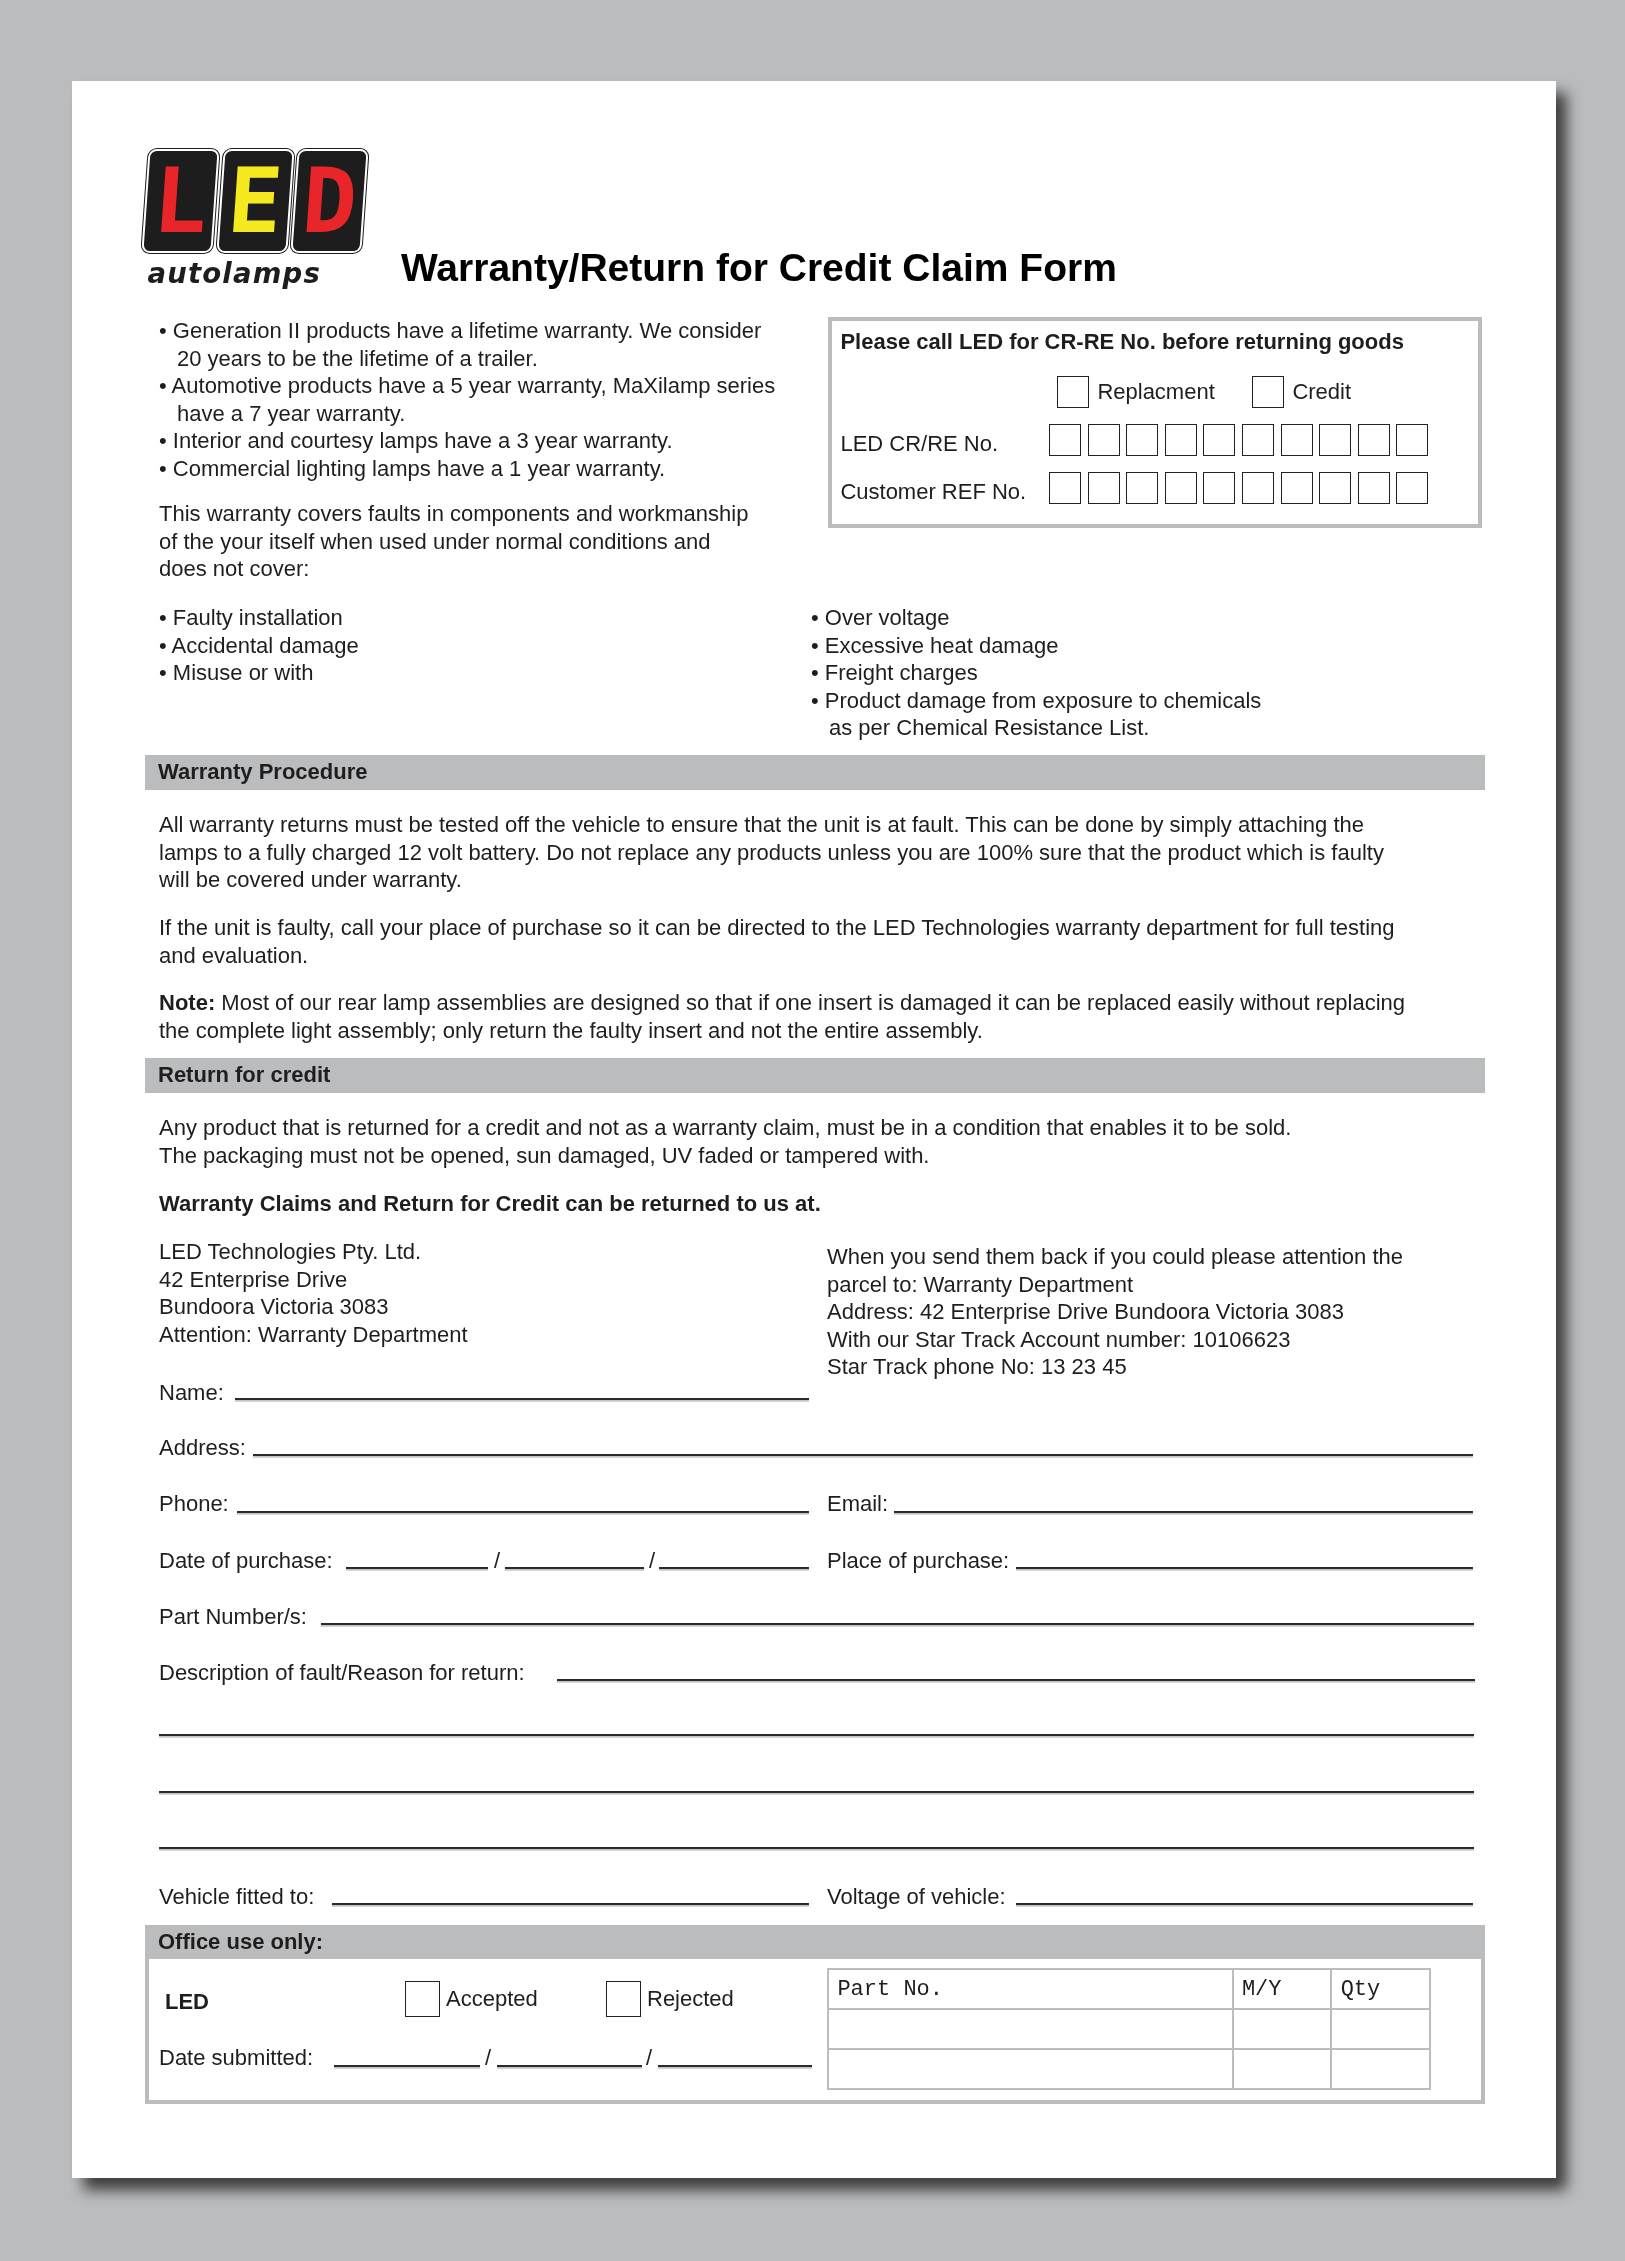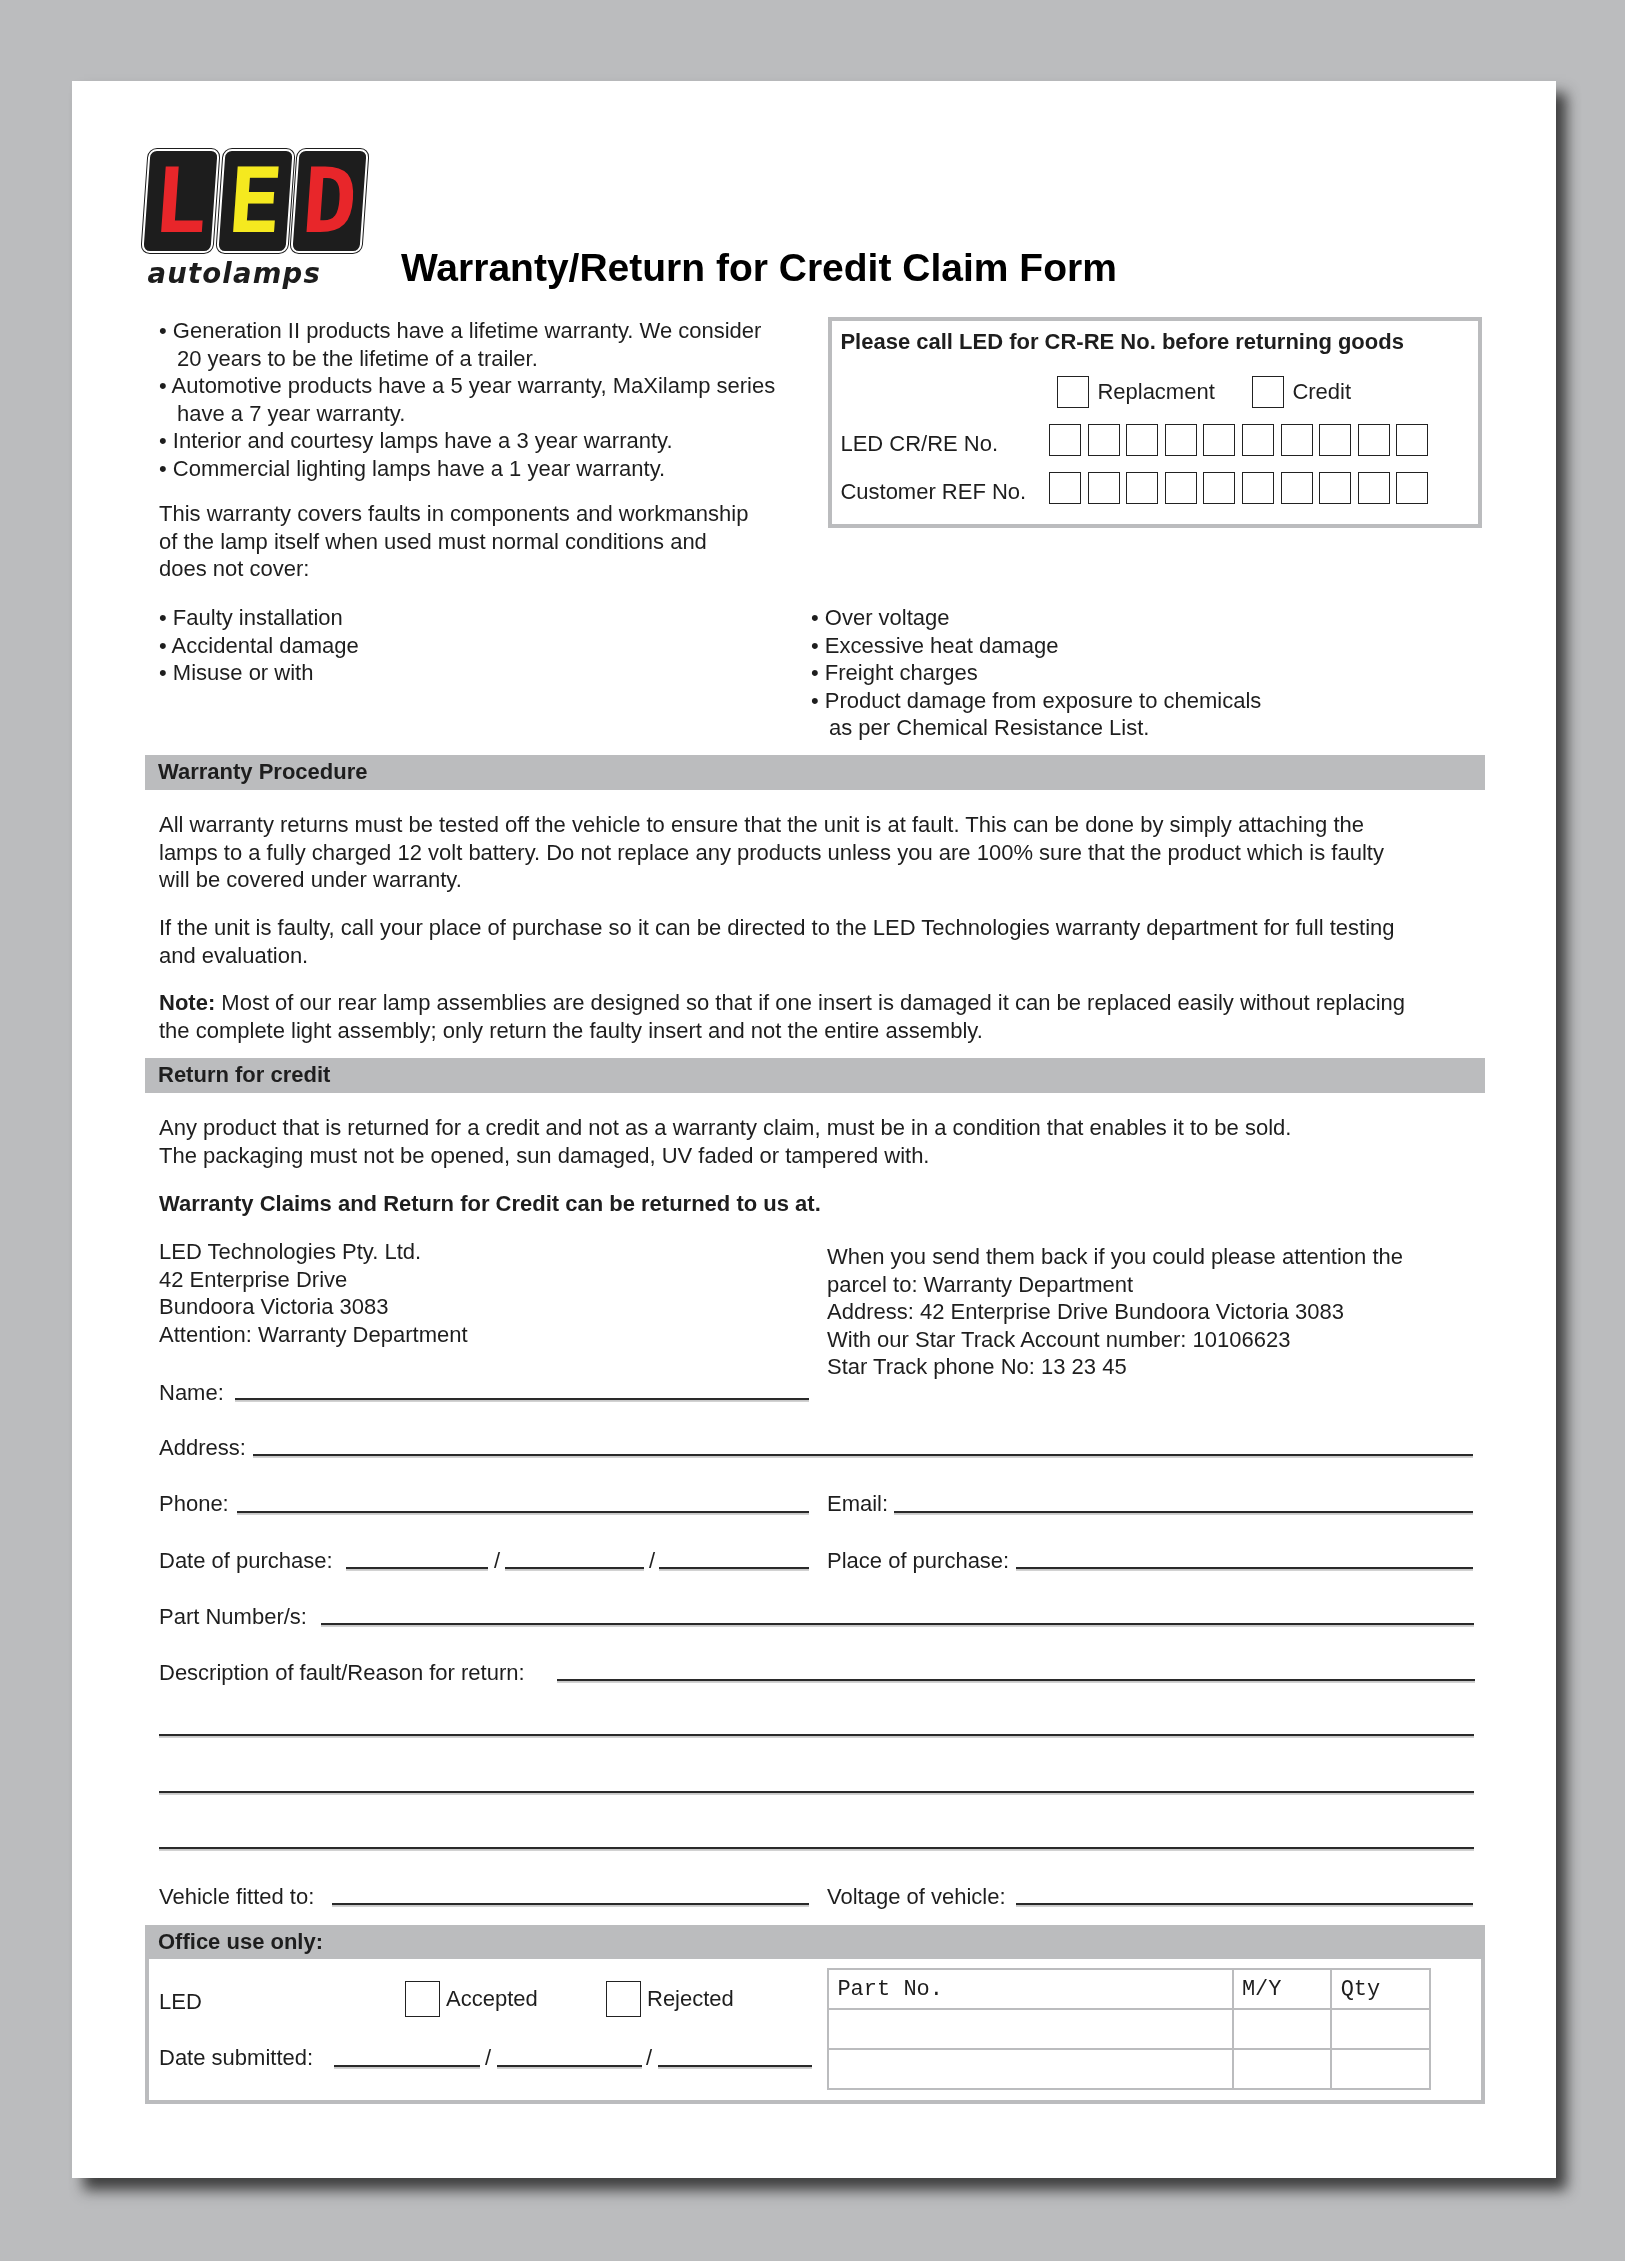--- a/index.html
+++ b/index.html
@@ -88,21 +88,21 @@
     <div>• <span>Generation II products have a lifetime warranty. We consider</span></div>
     <div style="padding-left:18px">20 years to be the lifetime of a trailer.</div>
     <div>• <span>Automotive products have a 5 year warranty, MaXilamp series</span></div>
     <div style="padding-left:18px">have a 7 year warranty.</div>
     <div>• <span>Interior and courtesy lamps have a 3 year warranty.</span></div>
     <div>• <span>Commercial lighting lamps have a 1 year warranty.</span></div>
   </div>
 
   <div class="abs txt" style="left:87px; top:419px;">
     <div>This warranty covers faults in components and workmanship</div>
-    <div>of the lamp itself when used must normal conditions and</div>
+    <div>of the your itself when used under normal conditions and</div>
     <div>does not cover:</div>
   </div>
 
   <div class="abs txt" style="left:87px; top:523px;">
     <div>• <span>Faulty installation</span></div>
     <div>• <span>Accidental damage</span></div>
     <div>• <span>Misuse or with</span></div>
   </div>
   <div class="abs txt" style="left:739px; top:523px;">
     <div>• <span>Over voltage</span></div>
@@ -222,21 +222,21 @@
   <div class="abs txt" style="left:87px; top:1802px;">Vehicle fitted to:</div>
   <div class="line" style="left:260px; top:1822px; width:477px;"></div>
   <div class="abs txt" style="left:755px; top:1802px;">Voltage of vehicle:</div>
   <div class="line" style="left:944px; top:1822px; width:457px;"></div>
 
   <div class="bar" style="top:1844px; height:35px;">
     <span>Office use only:</span>
   </div>
   <div class="office" style="top:1878px; height:145px;"></div>
 
-  <div class="abs txt" style="left:87px; top:1907px;">LED</div>
+  <div class="abs txt" style="left:93px; top:1907px;font-weight:bold;">LED</div>
   <div class="abs" style="left:333px; top:1900px; display:flex; align-items:center; gap:6px;">
     <span class="cb" style="width:35px; height:36px;"></span>
     <span class="txt">Accepted</span>
   </div>
   <div class="abs" style="left:534px; top:1900px; display:flex; align-items:center; gap:6px;">
     <span class="cb" style="width:35px; height:36px;"></span>
     <span class="txt">Rejected</span>
   </div>
 
   <div class="abs txt" style="left:87px; top:1963px;">Date submitted:</div>

